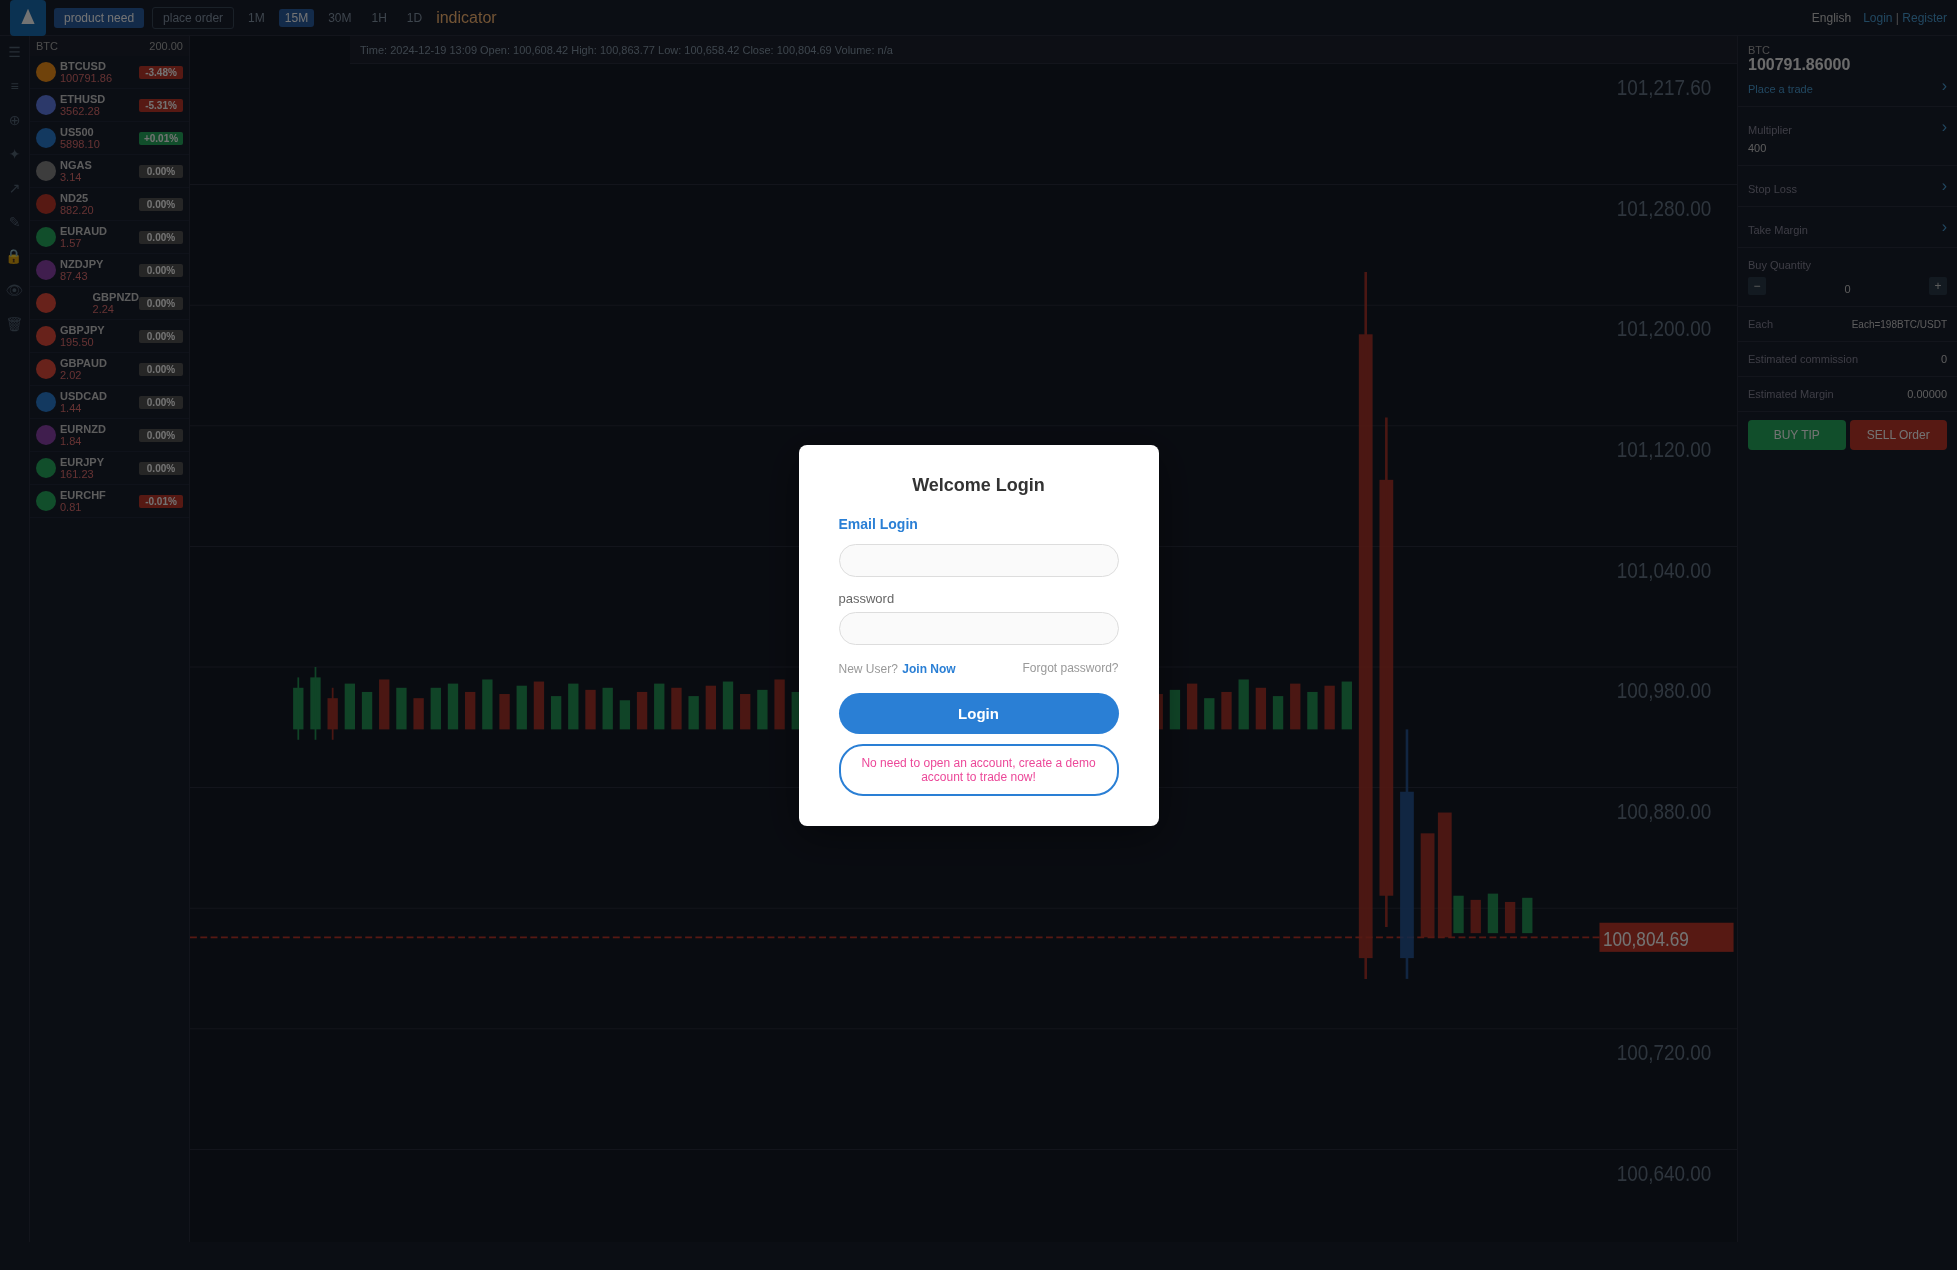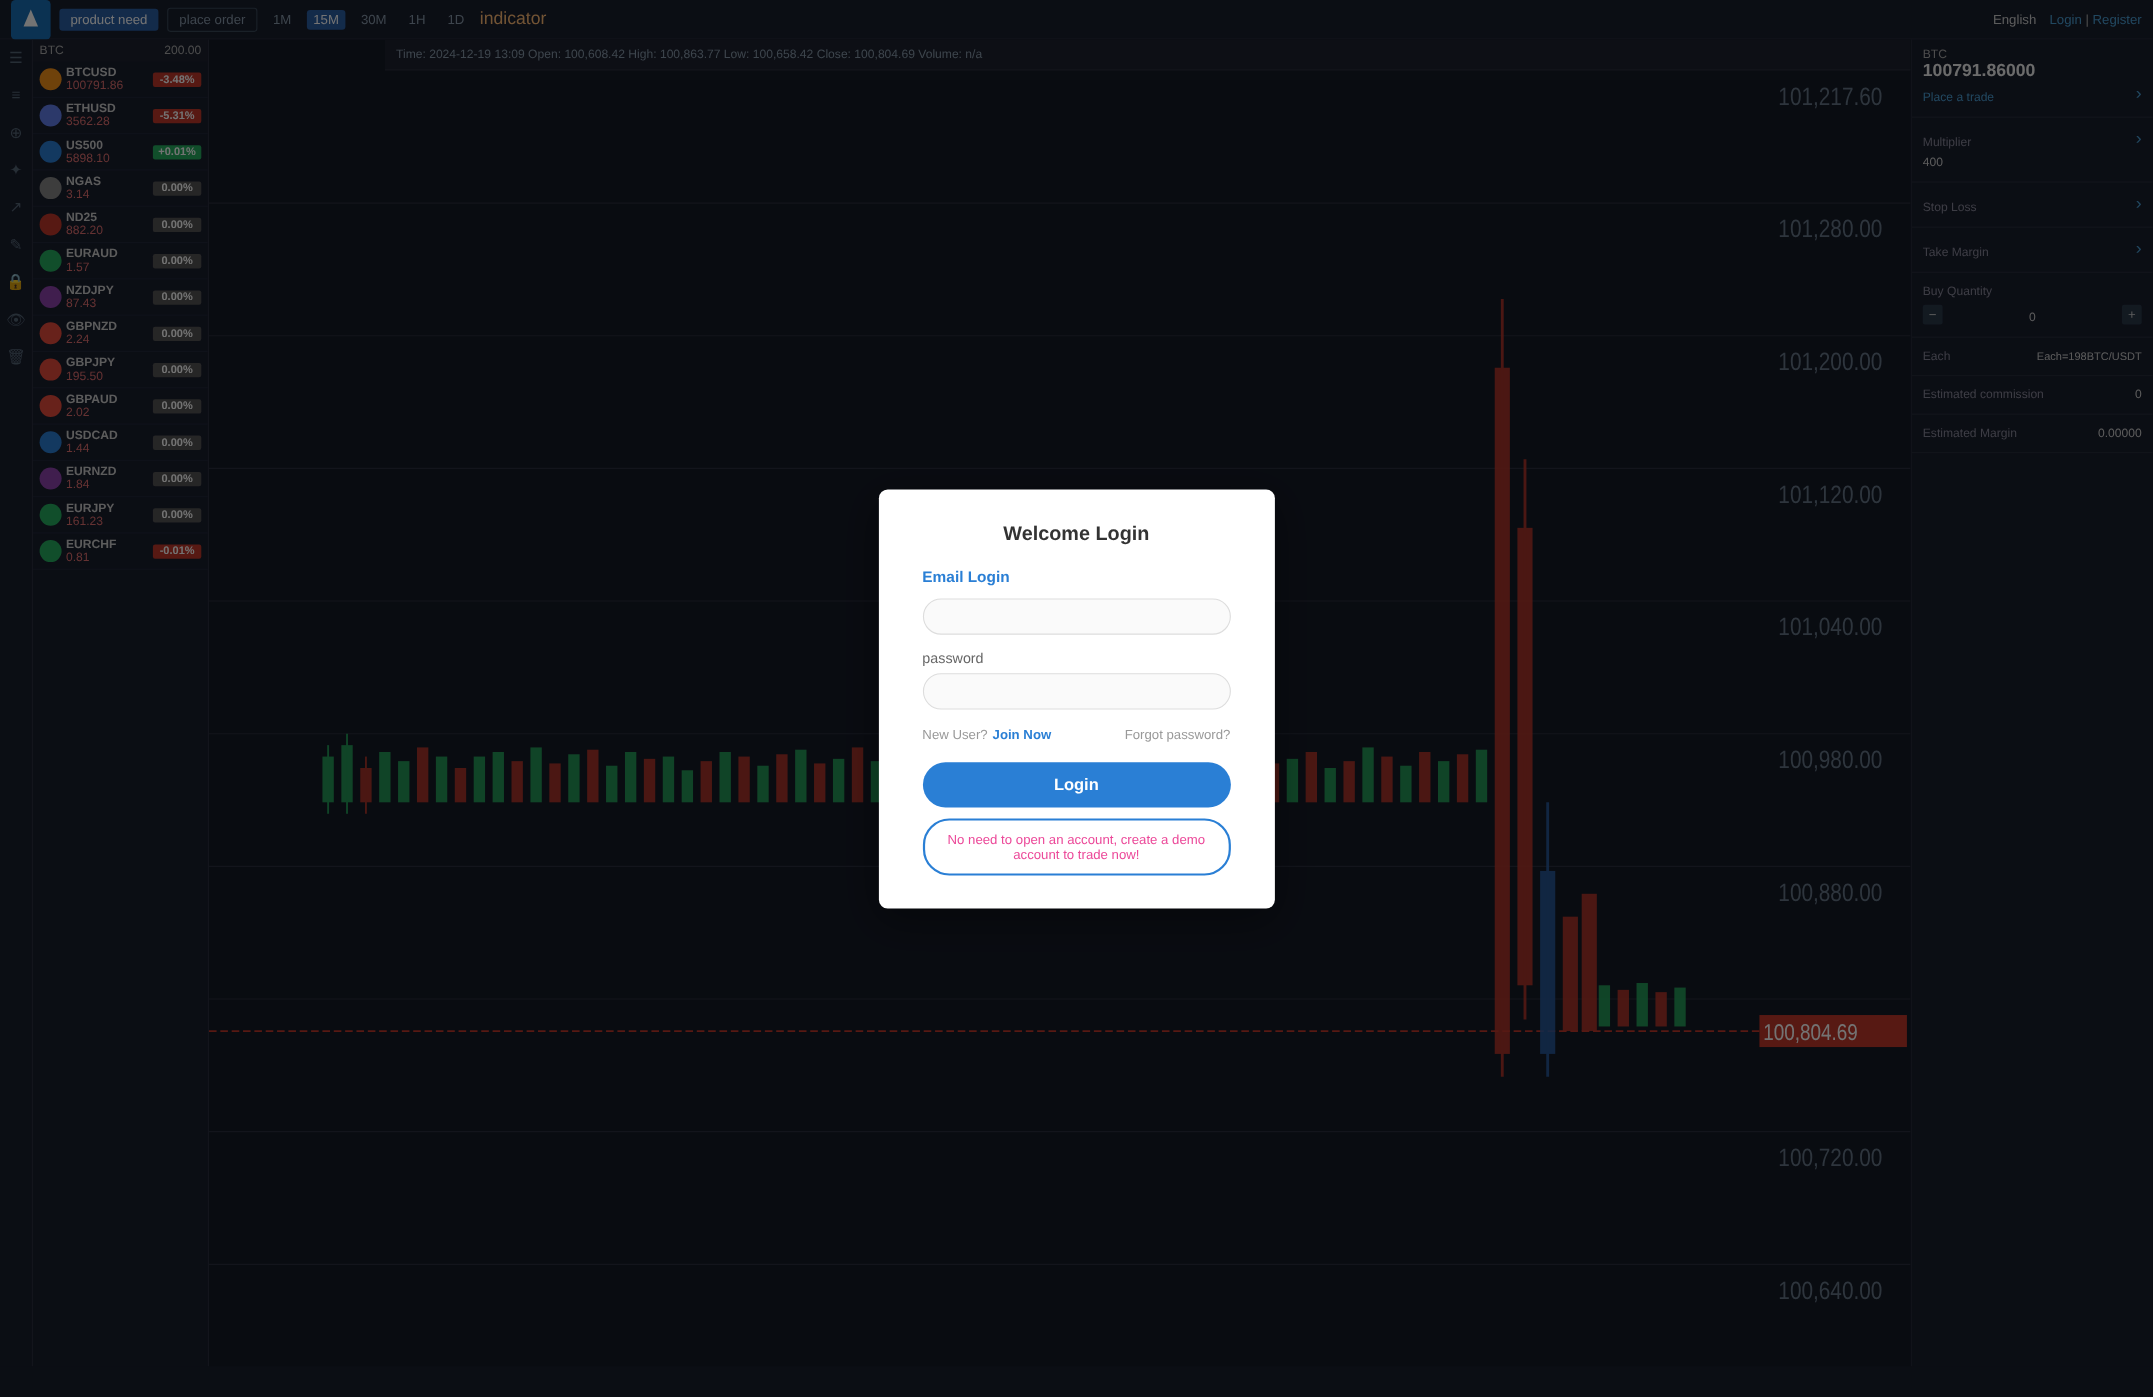--- a/index.html
+++ b/index.html
@@ -248,21 +248,21 @@
       <div style="display:flex;align-items:center;flex:1;min-width:0;">
         <div class="product-icon" style="background:#8e44ad;flex-shrink:0;"></div>
         <div>
           <div class="product-name">NZDJPY</div>
           <div class="product-price">87.43</div>
         </div>
       </div>
       <span class="product-badge badge-gray">0.00%</span>
     </div>
         <div class="product-item">
-      <div style="display:flex;align-items:center;flex:1;min-width:0;">
+      <div style="display:flex;align-items:center;flex:1;min-width:0;justify-content:space-between;">
         <div class="product-icon" style="background:#e74c3c;flex-shrink:0;"></div>
         <div>
           <div class="product-name">GBPNZD</div>
           <div class="product-price">2.24</div>
         </div>
       </div>
       <span class="product-badge badge-gray">0.00%</span>
     </div>
         <div class="product-item">
       <div style="display:flex;align-items:center;flex:1;min-width:0;">
@@ -510,20 +510,24 @@
       </div>
     </div>
 
     <div class="right-panel-section">
       <div class="panel-row">
         <span class="panel-label">Estimated Margin</span>
         <span class="panel-value">0.00000</span>
       </div>
     </div>
 
+    <div class="trade-buttons">
+      <button class="buy-btn">BUY TIP</button>
+      <button class="sell-btn">SELL Order</button>
+    </div>
   </div>
 </div>
 
 <div class="modal-overlay">
   <div class="modal">
     <div class="modal-title">Welcome Login</div>
     <div class="modal-tab">Email Login</div>
     <input class="modal-input" type="email" placeholder="" style="">
     <div class="modal-label">password</div>
     <input class="modal-input" type="password" placeholder="" style="">

